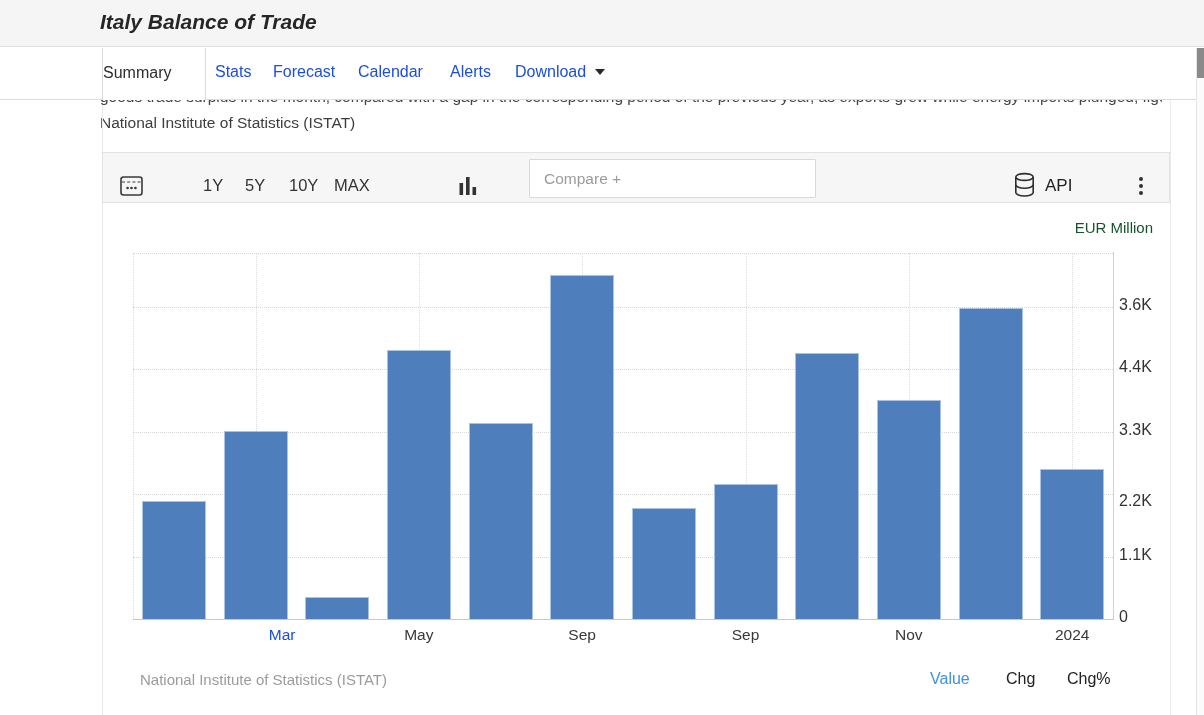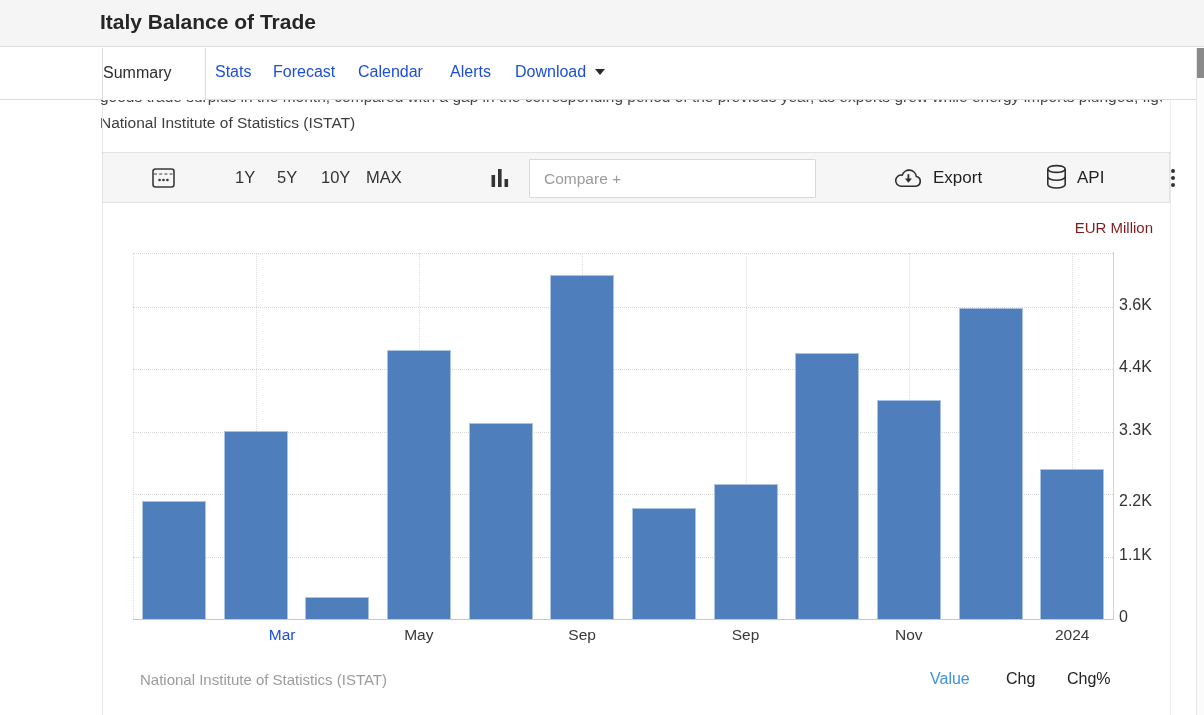--- a/index.html
+++ b/index.html
@@ -2,21 +2,21 @@
 <html><head>
 <meta charset="utf-8">
 <style>
   html,body{margin:0;padding:0;background:#fff;}
   .page{position:relative;width:1204px;height:715px;background:#fff;overflow:hidden;
         font-family:"Liberation Sans",sans-serif;-webkit-font-smoothing:antialiased;}
 
   
   .titlebar{position:absolute;left:0;top:0;width:1204px;height:47px;background:#f5f5f5;
             border-bottom:1px solid #dfdfdf;box-sizing:border-box;}
-  .page-title{position:absolute;left:100px;top:10px;font-size:21px;font-weight:bold;color:#262626;}
+  .page-title{position:absolute;left:100px;top:10px;font-size:21px;font-weight:bold;color:#262626;font-style:italic;}
 
   
   .tabrow{position:absolute;left:0;top:48px;width:1204px;height:52px;background:#fff;
           border-bottom:1px solid #dcdcdc;box-sizing:border-box;}
   .tab-active{position:absolute;left:102px;top:48px;width:104px;height:52px;background:#fff;
               border-left:1px solid #dcdcdc;border-right:1px solid #dcdcdc;box-sizing:border-box;
               z-index:3;line-height:50px;font-size:16px;color:#2e2e2e;}
   .tab{position:absolute;top:63px;font-size:16px;color:#1d4ed8;cursor:pointer;white-space:nowrap;}
   .caret-down{display:inline-block;width:0;height:0;margin-left:9px;margin-bottom:2px;
               border-left:5px solid transparent;border-right:5px solid transparent;
@@ -30,33 +30,33 @@
   
   .card-border-left{position:absolute;left:102px;top:100px;width:1px;height:615px;background:#eaeaea;}
   .card-border-right{position:absolute;left:1170px;top:100px;width:1px;height:615px;background:#eaeaea;}
   .scrollbar-track{position:absolute;left:1196px;top:48px;width:8px;height:667px;background:#fbfbfb;
                    border-left:1px solid #e6e6e6;box-sizing:border-box;}
   .scrollbar-thumb{position:absolute;left:1197px;top:48px;width:7px;height:30px;background:#8a8a8a;}
 
   
   .toolbar{position:absolute;left:102px;top:152px;width:1068px;height:51px;background:#f6f6f6;
            border:1px solid #e2e2e2;box-sizing:border-box;}
-  .tgroup{position:absolute;top:0;height:100%;display:flex;align-items:center;margin-left:32px;}
+  .tgroup{position:absolute;top:8px;height:100%;display:flex;align-items:center;}
   .range-btn{font-size:16.5px;color:#333;cursor:pointer;}
   .compare-input{position:absolute;left:426px;top:6px;width:287px;height:39px;box-sizing:border-box;
                  border:1px solid #d9d9d9;border-radius:1px;background:#fff;padding:0 0 0 14px;
                  font-size:15.5px;color:#333;font-family:"Liberation Sans",sans-serif;outline:none;}
   .compare-input::placeholder{color:#9b9b9b;opacity:1;}
   .tool-label{font-size:17px;color:#1f1f1f;margin-left:9px;}
   .kebab{display:flex;flex-direction:column;gap:3px;cursor:pointer;padding:4px;}
   .kebab span{width:4px;height:4px;border-radius:50%;background:#333;}
 
   
   .chart-unit{position:absolute;left:968px;top:219px;width:185px;text-align:right;
-              font-size:15px;color:#7f1d1d;}
+              font-size:15px;color:#14532d;}
   .plot{position:absolute;left:133px;top:253px;width:980px;height:366px;
         border-top:1px dotted #d8d8d8;box-sizing:content-box;}
 
   
   .footer-source{position:absolute;left:140px;top:671px;font-size:15px;color:#9b9b9b;}
   .footer-link{position:absolute;top:670px;font-size:16px;color:#222;cursor:pointer;}
 </style>
 </head>
 <body>
 
@@ -99,28 +99,20 @@
     <div class="tgroup range-btn" style="left:186px">10Y</div>
     <div class="tgroup range-btn" style="left:231px">MAX</div>
     <div class="tgroup" style="left:356px">
       <svg width="18" height="21" viewBox="0 0 18 21">
         <rect x="0.5" y="8" width="3.6" height="12" fill="#333"></rect>
         <rect x="7" y="2" width="3.6" height="18" fill="#333"></rect>
         <rect x="13.5" y="12" width="3.6" height="8" fill="#333"></rect>
       </svg>
     </div>
     <input class="compare-input" type="text" placeholder="Compare +" style="">
-    <div class="tgroup" style="left:758px">
-      <svg width="31" height="23" viewBox="0 0 31 23">
-        <path d="M8 20.2 a5.6 5.6 0 1 1 1.3 -11.1 A7.2 7.2 0 0 1 23.3 10.5 A4.9 4.9 0 0 1 22.6 20.2 Z" fill="none" stroke="#2e2e2e" stroke-width="1.6" stroke-linejoin="round"></path>
-        <line x1="15.4" y1="8.2" x2="15.4" y2="13.2" stroke="#2e2e2e" stroke-width="1.8"></line>
-        <path d="M11.9 12.6 h7 l-3.5 4.2 Z" fill="#2e2e2e"></path>
-      </svg>
-      <span class="tool-label">Export</span>
-    </div>
     <div class="tgroup" style="left:910px">
       <svg width="23" height="27" viewBox="0 0 23 27">
         <ellipse cx="11.5" cy="5" rx="8.7" ry="3.4" fill="none" stroke="#2e2e2e" stroke-width="1.6"></ellipse>
         <path d="M2.8 5 v7.8 c0 1.88 3.9 3.4 8.7 3.4 s8.7-1.52 8.7-3.4 V5" fill="none" stroke="#2e2e2e" stroke-width="1.6"></path>
         <path d="M2.8 12.8 v7.8 c0 1.88 3.9 3.4 8.7 3.4 s8.7-1.52 8.7-3.4 V12.8" fill="none" stroke="#2e2e2e" stroke-width="1.6"></path>
       </svg>
       <span class="tool-label">API</span>
     </div>
     <div class="tgroup" style="left:1032px">
       <div class="kebab">

